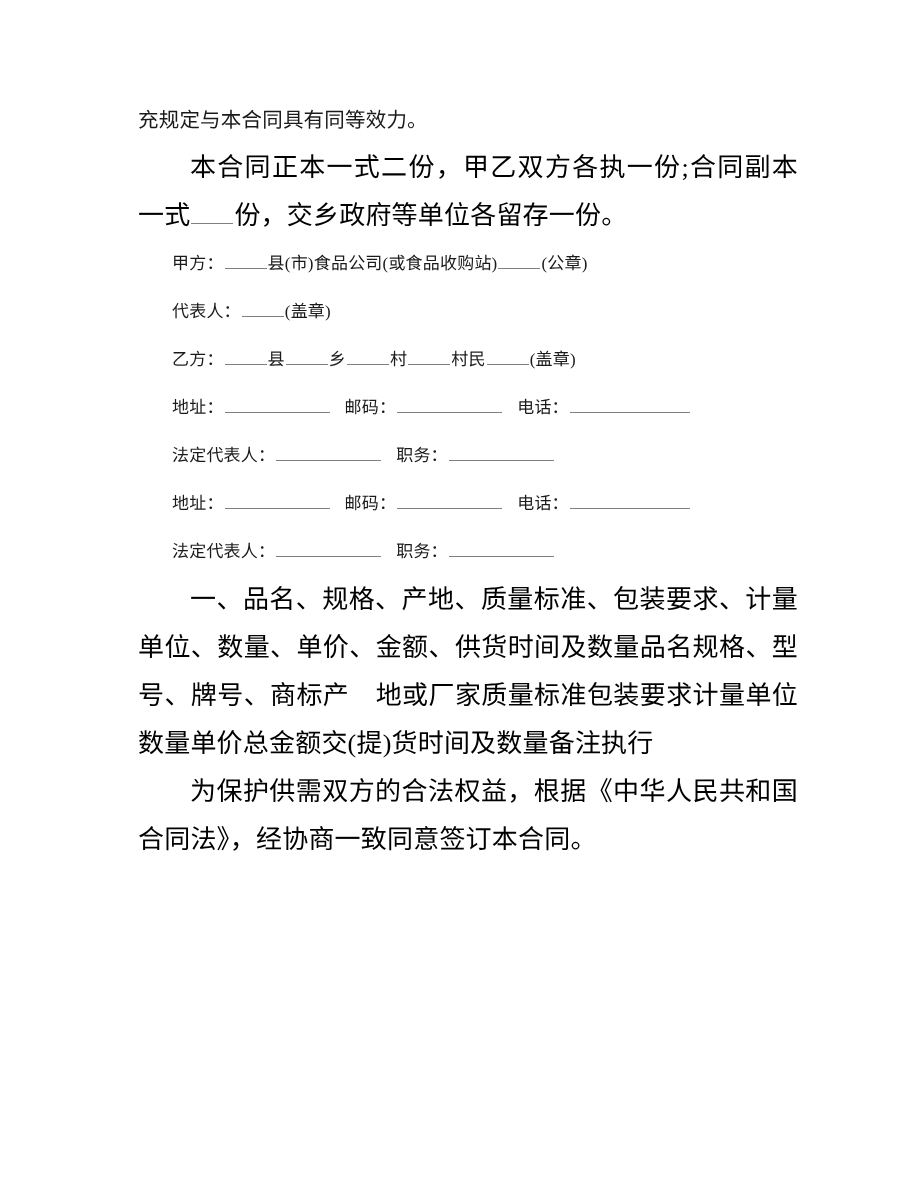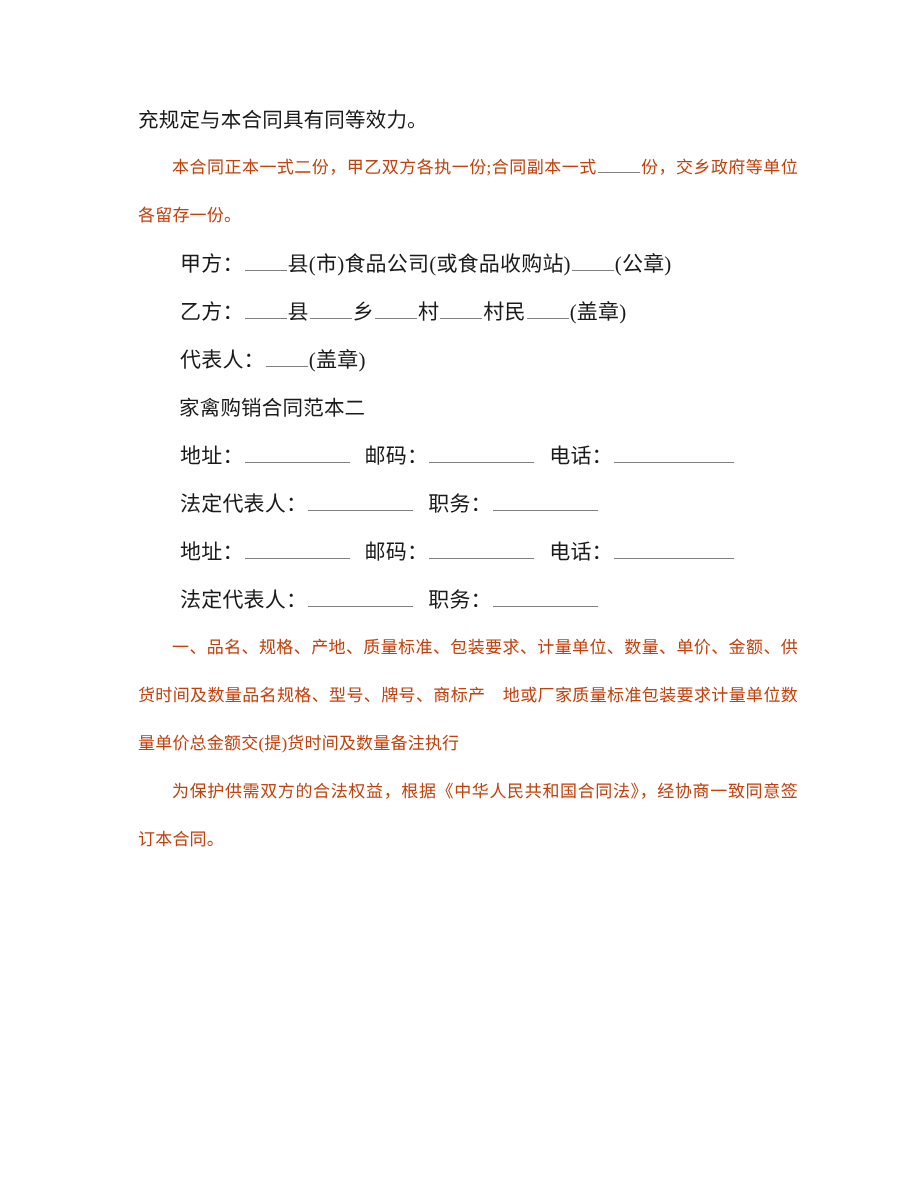--- a/index.html
+++ b/index.html
@@ -30,70 +30,69 @@
   }
   .line {
     font-size: 20.5px;
     line-height: 48px;
     letter-spacing: 0.2px;
     color: #1a1a1a;
     white-space: pre-wrap;
     word-break: break-all;
   }
   .para {
-    font-size: 17px;
+    font-size: 26px;
     line-height: 48px;
     letter-spacing: 0.2px;
-    color: #c2410c;
+    color: #000000;
     text-align: justify;
     text-justify: inter-character;
     white-space: pre-wrap;
     word-break: break-all;
   }
   .indent {
     text-indent: 2em;
   }
   .blank {
     display: inline-block;
     border-bottom: 1.5px solid #808080;
     vertical-align: baseline;
     height: 0.95em;
     margin: 0 1px;
   }
   .bl-sm  { width: 42px; }
   .bl-md  { width: 105px; }
   .bl-lg  { width: 120px; }
   .bl-xl  { width: 370px; }
   .field-row {
-    font-size: 21px;
+    font-size: 17px;
     line-height: 48px;
     letter-spacing: 0.2px;
     color: #1a1a1a;
     white-space: nowrap;
   }
   .gap-md { display: inline-block; width: 14px; }
 </style>
 </head>
 <body>
 
 <div class="page">
   <div class="doc-body">
 
     <div class="line">充规定与本合同具有同等效力。</div>
 
     <div class="para indent"><span>本合同正本一式二份，甲乙双方各执一份;合同副本一式</span><span class="blank bl-sm"></span><span>份，交乡政府等单位各留存一份。</span></div>
 
     <div class="field-row indent"><span>甲方：</span><span class="blank bl-sm"></span><span>县(市)食品公司(或食品收购站)</span><span class="blank bl-sm"></span><span>(公章)</span></div>
 
+    <div class="field-row indent"><span>代表人：</span><span class="blank bl-sm"></span><span>(盖章)</span></div>
+
     <div class="field-row indent"><span>乙方：</span><span class="blank bl-sm"></span><span>县</span><span class="blank bl-sm"></span><span>乡</span><span class="blank bl-sm"></span><span>村</span><span class="blank bl-sm"></span><span>村民</span><span class="blank bl-sm"></span><span>(盖章)</span></div>
 
-    <div class="field-row indent"><span>代表人：</span><span class="blank bl-sm"></span><span>(盖章)</span></div>
 
-
-    <div class="line indent">家禽购销合同范本二</div>
 
 
     <div class="field-row indent"><span>地址：</span><span class="blank bl-md"></span><span class="gap-md"></span><span>邮码：</span><span class="blank bl-md"></span><span class="gap-md"></span><span>电话：</span><span class="blank bl-lg"></span></div>
 
     <div class="field-row indent"><span>法定代表人：</span><span class="blank bl-md"></span><span class="gap-md"></span><span>职务：</span><span class="blank bl-md"></span></div>
 
 
     <div class="field-row indent"><span>地址：</span><span class="blank bl-md"></span><span class="gap-md"></span><span>邮码：</span><span class="blank bl-md"></span><span class="gap-md"></span><span>电话：</span><span class="blank bl-lg"></span></div>
 
     <div class="field-row indent"><span>法定代表人：</span><span class="blank bl-md"></span><span class="gap-md"></span><span>职务：</span><span class="blank bl-md"></span></div>

